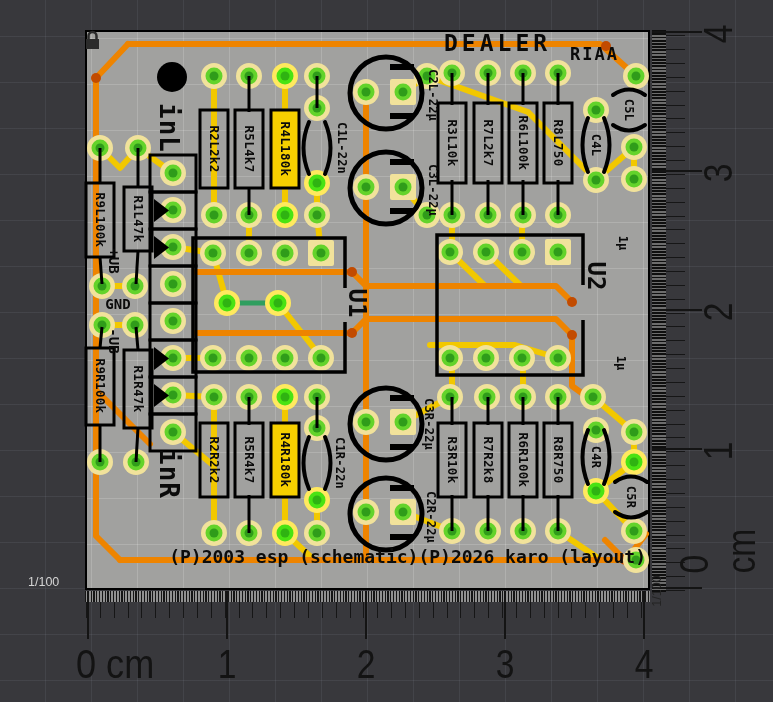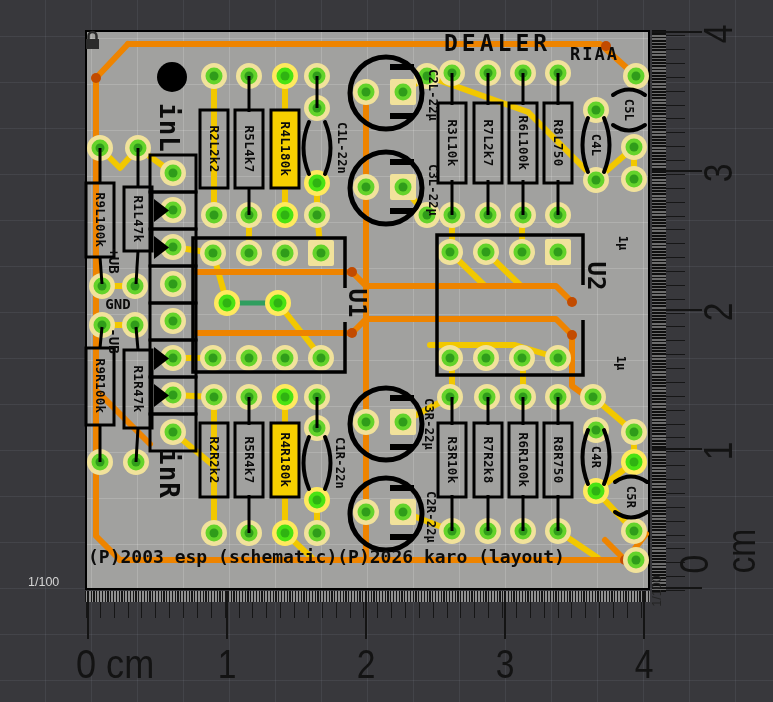--- a/index.html
+++ b/index.html
@@ -19,21 +19,21 @@
   .vl{transform:translate(-50%,-50%) rotate(90deg);}
   .hlc{transform:translate(-50%,-50%);}
   .cmp{font-size:12.5px;letter-spacing:.3px;}
   .capl{font-size:12px;letter-spacing:.2px;}
   .big{font-size:26px;letter-spacing:1px;}
   .icl{font-size:24px;}
   .pwr{font-size:14px;}
   .tiny{font-size:12px;}
   #title{position:absolute;left:444px;top:30px;font-size:23px;letter-spacing:4px;font-weight:bold;color:#0a0a0a;z-index:5;}
   #subtitle{position:absolute;left:570px;top:44px;font-size:17px;letter-spacing:2px;font-weight:bold;color:#0a0a0a;z-index:5;}
-  #footer{position:absolute;left:88px;top:546px;width:558px;display:flex;justify-content:flex-start;
+  #footer{position:absolute;left:88px;top:546px;width:558px;display:flex;justify-content:flex-end;
     font-size:18px;font-weight:bold;color:#0c0c0c;z-index:5;}
   
   .rfont{font-family:"Liberation Sans",sans-serif;color:#131313;font-size:41px;font-weight:500;}
   .rb-lab{position:absolute;top:641px;transform:translateX(-50%) scaleX(.82);z-index:2;}
   .rb-lab0{position:absolute;top:641px;transform:scaleX(.88);transform-origin:left;z-index:2;}
   .rr-lab{position:absolute;left:718px;transform:translate(-50%,-50%) rotate(-90deg) scaleX(.82);z-index:2;}
   #fineB{position:absolute;left:85px;top:591px;width:565px;height:11px;
     background:repeating-linear-gradient(90deg,#151515 0 1.2px,#909090 1.2px 2.8px);z-index:1;}
   #mmB{position:absolute;left:86px;top:591px;width:564px;height:27px;
     background:repeating-linear-gradient(90deg,rgba(16,16,16,.85) 0 1px,transparent 1px 13.87px);z-index:0;}

